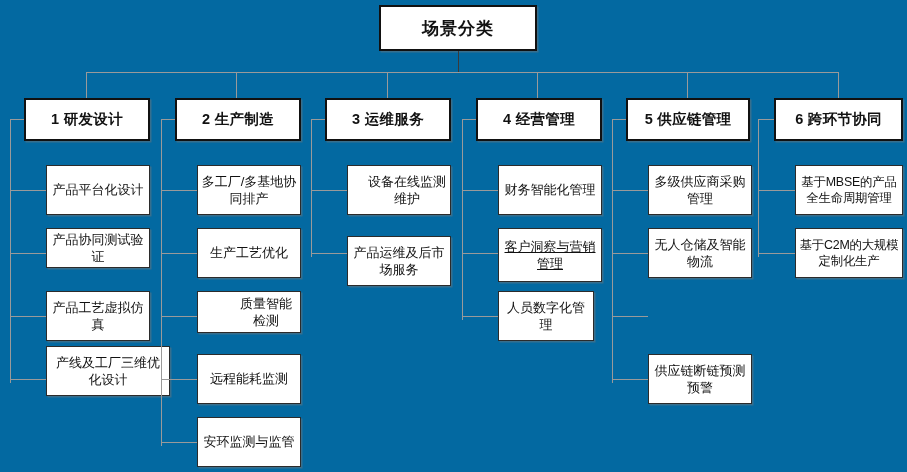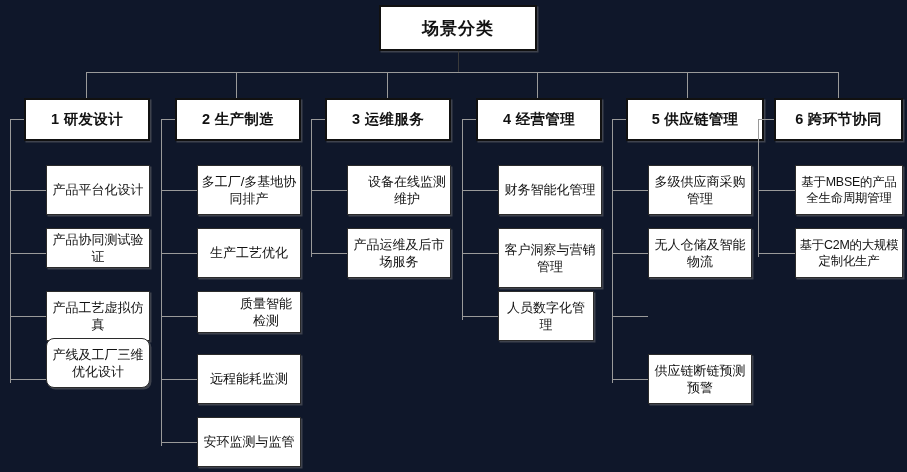--- a/index.html
+++ b/index.html
@@ -4,21 +4,21 @@
 <style>
   html, body {
     margin: 0;
     padding: 0;
     background: #ffffff;
   }
   #canvas {
     position: relative;
     width: 907px;
     height: 472px;
-    background: #0f172a;
+    background: #0369a1;
     font-family: "Liberation Sans", "DejaVu Sans", sans-serif;
     overflow: hidden;
   }
 
   
   .line {
     position: absolute;
     background: #9a9a9a;
   }
   .line.h { height: 1px; }
@@ -87,21 +87,21 @@
   <div class="line h" style="left:10px; top:119px; width:14px;"></div>
   <div class="line v" style="left:10px; top:119px; height:264px;"></div>
   <div class="line h" style="left:10px; top:190px; width:36px;"></div>
   <div class="line h" style="left:10px; top:253px; width:36px;"></div>
   <div class="line h" style="left:10px; top:316px; width:36px;"></div>
   <div class="line h" style="left:10px; top:379px; width:36px;"></div>
 
   <div class="box leaf-box" style="left:46px; top:165px; width:104px; height:50px;">产品平台化设计</div>
   <div class="box leaf-box" style="left:46px; top:228px; width:104px; height:40px;">产品协同测试验证</div>
   <div class="box leaf-box" style="left:46px; top:291px; width:104px; height:50px;">产品工艺虚拟仿真</div>
-  <div class="box leaf-box" style="left:46px; top:338px; width:104px; height:50px;border-radius:8px;">产线及工厂三维优化设计</div>
+  <div class="box leaf-box" style="left:46px; top:346px; width:124px; height:50px;">产线及工厂三维优化设计</div>
 
   <div class="box cat-box" style="left:175px; top:98px; width:126px; height:43px;">2 生产制造</div>
 
   <div class="line h" style="left:161px; top:119px; width:14px;"></div>
   <div class="line v" style="left:161px; top:119px; height:327px;"></div>
   <div class="line h" style="left:161px; top:190px; width:36px;"></div>
   <div class="line h" style="left:161px; top:253px; width:36px;"></div>
   <div class="line h" style="left:161px; top:316px; width:36px;"></div>
   <div class="line h" style="left:161px; top:379px; width:36px;"></div>
   <div class="line h" style="left:161px; top:442px; width:36px;"></div>
@@ -113,35 +113,35 @@
   <div class="box leaf-box" style="left:197px; top:417px; width:104px; height:50px;">安环监测与监管</div>
 
   <div class="box cat-box" style="left:325px; top:98px; width:126px; height:43px;">3 运维服务</div>
 
   <div class="line h" style="left:311px; top:119px; width:14px;"></div>
   <div class="line v" style="left:311px; top:119px; height:138px;"></div>
   <div class="line h" style="left:311px; top:190px; width:36px;"></div>
   <div class="line h" style="left:311px; top:253px; width:36px;"></div>
 
   <div class="box leaf-box" style="left:347px; top:165px; width:104px; height:50px;padding-left:19px;">设备在线监测维护</div>
-  <div class="box leaf-box" style="left:347px; top:228px; width:104px; height:50px;">产品运维及后市场服务</div>
+  <div class="box leaf-box" style="left:347px; top:236px; width:104px; height:50px;">产品运维及后市场服务</div>
 
   <div class="box cat-box" style="left:476px; top:98px; width:126px; height:43px;">4 经营管理</div>
 
   <div class="line h" style="left:462px; top:119px; width:14px;"></div>
   <div class="line v" style="left:462px; top:119px; height:201px;"></div>
   <div class="line h" style="left:462px; top:190px; width:36px;"></div>
   <div class="line h" style="left:462px; top:253px; width:36px;"></div>
   <div class="line h" style="left:462px; top:316px; width:36px;"></div>
 
   <div class="box leaf-box" style="left:498px; top:165px; width:104px; height:50px;">财务智能化管理</div>
-  <div class="box leaf-box" style="left:498px; top:228px; width:104px; height:60px;">客户洞察与营销管理</div>
+  <div class="box leaf-box" style="left:498px; top:228px; width:104px; height:54px;text-decoration:underline;">客户洞察与营销管理</div>
   <div class="box leaf-box" style="left:498px; top:291px; width:96px; height:50px;">人员数字化管理</div>
 
-  <div class="box cat-box" style="left:626px; top:98px; width:138px; height:43px;">5 供应链管理</div>
+  <div class="box cat-box" style="left:626px; top:98px; width:124px; height:43px;">5 供应链管理</div>
 
   <div class="line h" style="left:612px; top:119px; width:14px;"></div>
   <div class="line v" style="left:612px; top:119px; height:264px;"></div>
   <div class="line h" style="left:612px; top:190px; width:36px;"></div>
   <div class="line h" style="left:612px; top:253px; width:36px;"></div>
   <div class="line h" style="left:612px; top:316px; width:36px;"></div>
   <div class="line h" style="left:612px; top:379px; width:36px;"></div>
 
   <div class="box leaf-box" style="left:648px; top:165px; width:104px; height:50px;">多级供应商采购管理</div>
   <div class="box leaf-box" style="left:648px; top:228px; width:104px; height:50px;">无人仓储及智能物流</div>

